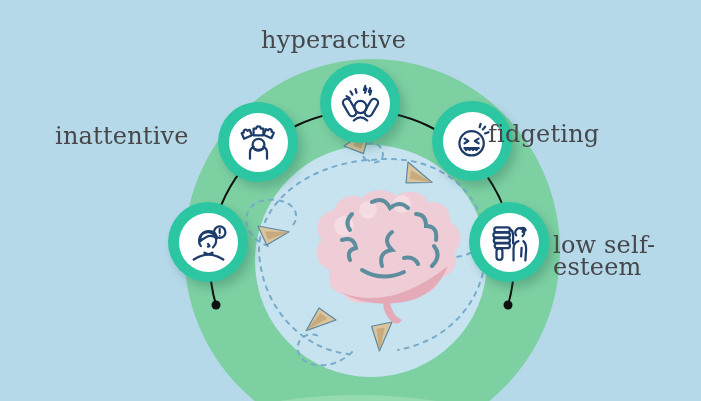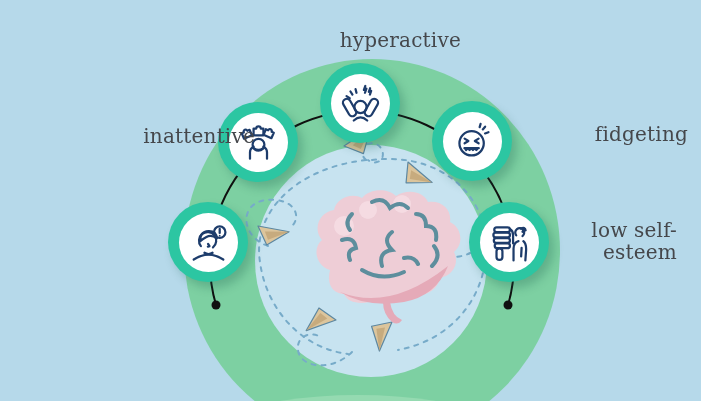--- a/index.html
+++ b/index.html
@@ -24,22 +24,22 @@
   .badge{position:absolute;width:80px;height:80px;border-radius:50%;
          background:var(--badge-teal,#2cc6a2);display:flex;align-items:center;justify-content:center;
          transform:translate(-50%,-50%);box-shadow:5px 6px 10px rgba(23,93,74,.28);}
   .badge-inner{width:59px;height:59px;border-radius:50%;background:var(--badge-white,#ffffff);
                display:flex;align-items:center;justify-content:center;}
   .icon{width:43px;height:43px;}
   .icon path,.icon rect,.icon circle{fill:none;stroke:var(--icon-navy,#1d3c6b);
         stroke-width:2.5;stroke-linecap:round;stroke-linejoin:round;}
   .icon .dotfill{fill:var(--icon-navy,#1d3c6b);stroke:none;}
   
-  .label{position:absolute;color:var(--label-gray,#45474b);font-size:20px;line-height:22px;
-         text-align:right;letter-spacing:.2px;}
+  .label{position:absolute;color:var(--label-gray,#45474b);font-size:24px;line-height:22px;
+         text-align:left;letter-spacing:.2px;}
 </style>
 </head>
 <body>
 
 <div class="stage">
 
   <svg class="scene" width="701" height="401" viewBox="0 0 701 401">
     <rect class="bg-rect" x="0" y="0" width="701" height="401"></rect>
 
     <ellipse class="ring" cx="372" cy="251" rx="188" ry="192"></ellipse>
@@ -176,15 +176,15 @@
         <path d="M36.5 8.5 q5 -2.5 5.5 2 q-2.5 -.8 -3.5 1.5"></path>
         <path d="M28.5 44 V31 q0 -7 5.5 -8.5 M39.5 22.5 q3.5 3 3 10.5 l-.8 11"></path>
         <path d="M37.5 30 l-.5 9.5"></path>
       </svg>
     </div>
   </div>
 
   <div class="label" style="left:261px;top:29px;width:200px">hyperactive</div>
   <div class="label" style="left:55px;top:125px;width:200px">inattentive</div>
   <div class="label" style="left:488px;top:123px;width:200px">fidgeting</div>
-  <div class="label" style="left:553px;top:219px;width:124px">low self-esteem</div>
+  <div class="label" style="left:553px;top:234px;width:124px">low self-esteem</div>
 
 </div>
 
 </body></html>

